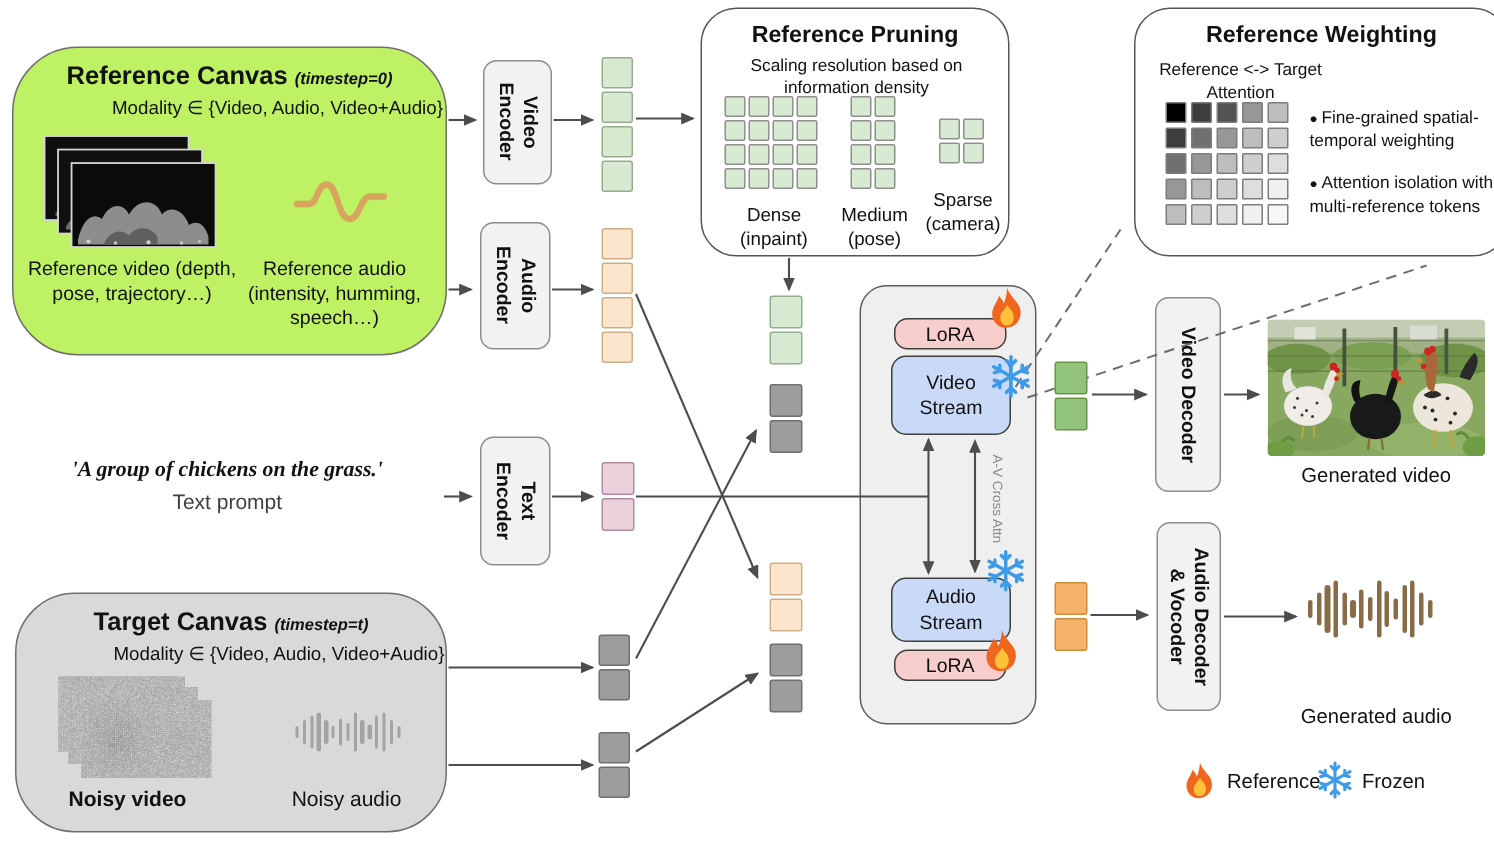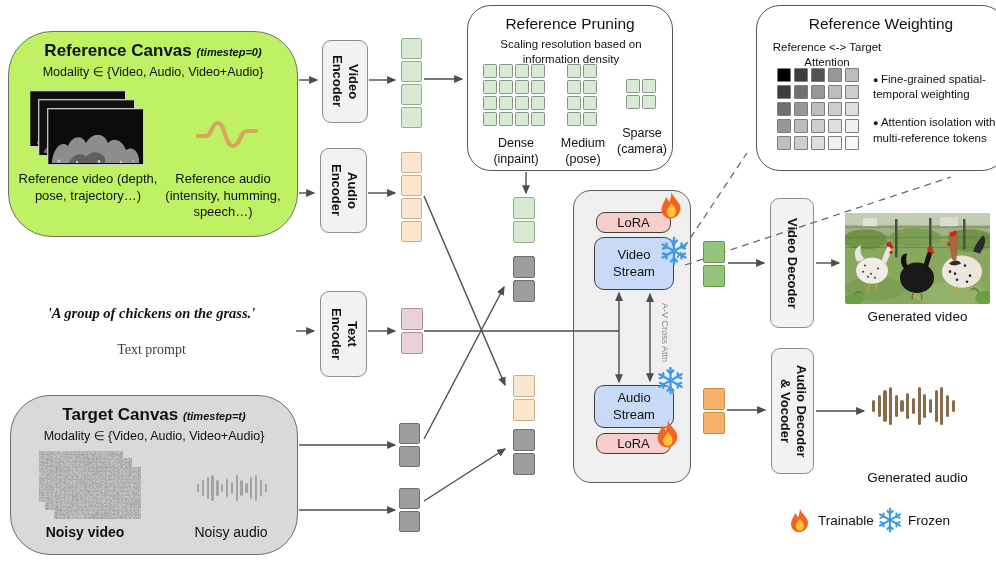--- a/index.html
+++ b/index.html
@@ -6,33 +6,33 @@
   body { font-family:"Liberation Sans", sans-serif; background:#fff; color:#111; }
   .stage { position:relative; width:996px; height:561px; background:#fff; overflow:hidden; }
   .abs { position:absolute; }
 
   
   .canvas { position:absolute; border:1.6px solid #6e6e6e; z-index:1; }
   .canvas-blue { background:#bef264; border-radius:44px; }
   .canvas-gray { background:#d9d9d9; border-radius:40px; }
   .canvas-title { font-size:17px; font-weight:bold; text-align:center; white-space:nowrap; }
   .canvas-note { font-size:11px; font-weight:bold; font-style:italic; }
-  .modality { font-size:12.5px; text-align:center; white-space:nowrap; }
+  .modality { font-size:12.5px; text-align:center; white-space:nowrap;margin-left:32px; }
   .caption { font-size:13px; line-height:1.28; text-align:center; }
   .caption-lg { font-size:14px; }
 
   
   .vbox { position:absolute; background:#f2f2f2; border:1.4px solid #8c8c8c; border-radius:9px;
           display:flex; align-items:center; justify-content:center; z-index:1; }
   .vtext { writing-mode:vertical-rl; text-align:center; font-weight:bold; font-size:13px; line-height:1.25; }
   .vtext span { display:block; white-space:nowrap; }
 
   
   .annot { position:absolute; background:#fff; border:1.6px solid #565656; border-radius:24px; z-index:1; }
-  .box-title { font-size:15.5px; font-weight:normal; text-align:center; }
+  .box-title { font-size:15.5px; font-weight:bold; text-align:center; }
   .psub { font-size:11.5px; text-align:center; line-height:1.3; }
   .pgrid { position:absolute; display:grid; gap:2px; }
   .pcell { width:14px; height:14px; border:1px solid #8f8f8f; border-radius:1.5px; }
   .gcap { position:absolute; text-align:center; font-size:12.5px; line-height:1.25; }
   #w-grid { position:absolute; display:grid; grid-template-columns:repeat(5,14px); gap:3px; }
   .wcell { width:14px; height:14px; border:1px solid #7d7d7d; border-radius:1px; }
   .bullet { font-size:11.5px; line-height:1.32; }
   .bullet::before { content:"\25CF  "; font-size:9px; }
 
   
@@ -104,21 +104,21 @@
         <path d="M3 22 L11 22 C17 22 16 9 23 9 C30 9 30 32 38 32 C45 32 45 17 52 17 L61 17" stroke="#d8a55f" stroke-width="4.2" fill="none" stroke-linecap="round"></path>
       </svg>
     </div>
 
     <div class="abs caption" style="left:8px; top:139px; width:142px;">Reference video (depth, pose, trajectory…)</div>
     <div class="abs caption" style="left:144px; top:139px; width:140px;">Reference audio (intensity, humming, speech…)</div>
   </div>
 
   <div class="abs" style="left:8px; top:305px; width:287px; z-index:1;">
     <div class="prompt-quote">'A group of chickens on the grass.'</div>
-    <div class="prompt-label" style="margin-top:20px;font-family:Liberation Serif, serif;">Text prompt</div>
+    <div class="prompt-label" style="margin-top:4px;">Text prompt</div>
   </div>
 
   <div class="canvas canvas-gray" style="left:10px; top:395px; width:288px; height:160px;">
     <div class="abs canvas-title" style="left:0; top:9px; width:100%;">
       <span>Target Canvas</span>
       <span class="canvas-note">(timestep=t)</span>
     </div>
     <div class="abs modality" style="left:0; top:32px; width:100%;">Modality ∈ {Video, Audio, Video+Audio}</div>
 
     <div class="abs" style="left:28px; top:55px;">
@@ -384,21 +384,21 @@
       <div class="wbar" style="height: 55%; background: rgb(138, 107, 71);"></div>
       <div class="wbar" style="height: 30%; background: rgb(138, 107, 71);"></div>
     </div>
   <div class="abs gen-caption" style="left:845px; top:428px; width:145px; z-index:1;margin-top:42px;">Generated audio</div>
 
   <div class="icon" style="left:787px; top:506px;">
     <svg width="26" height="29" viewBox="0 0 20 21">
         <use href="#flame-sym"></use>
       </svg>
   </div>
-  <div class="legend-label" style="left:818px; top:513px;">Trainable</div>
+  <div class="legend-label" style="left:818px; top:513px;">Reference</div>
   <div class="icon" style="left:877px; top:507px;">
     <svg width="26" height="26" viewBox="0 0 24 24">
         <use href="#snow-sym"></use>
       </svg>
   </div>
   <div class="legend-label" style="left:908px; top:513px;">Frozen</div>
 
   <div class="icon" style="left:657px; top:190px;">
     <svg width="29" height="31" viewBox="0 0 20 21">
         <use href="#flame-sym"></use>

